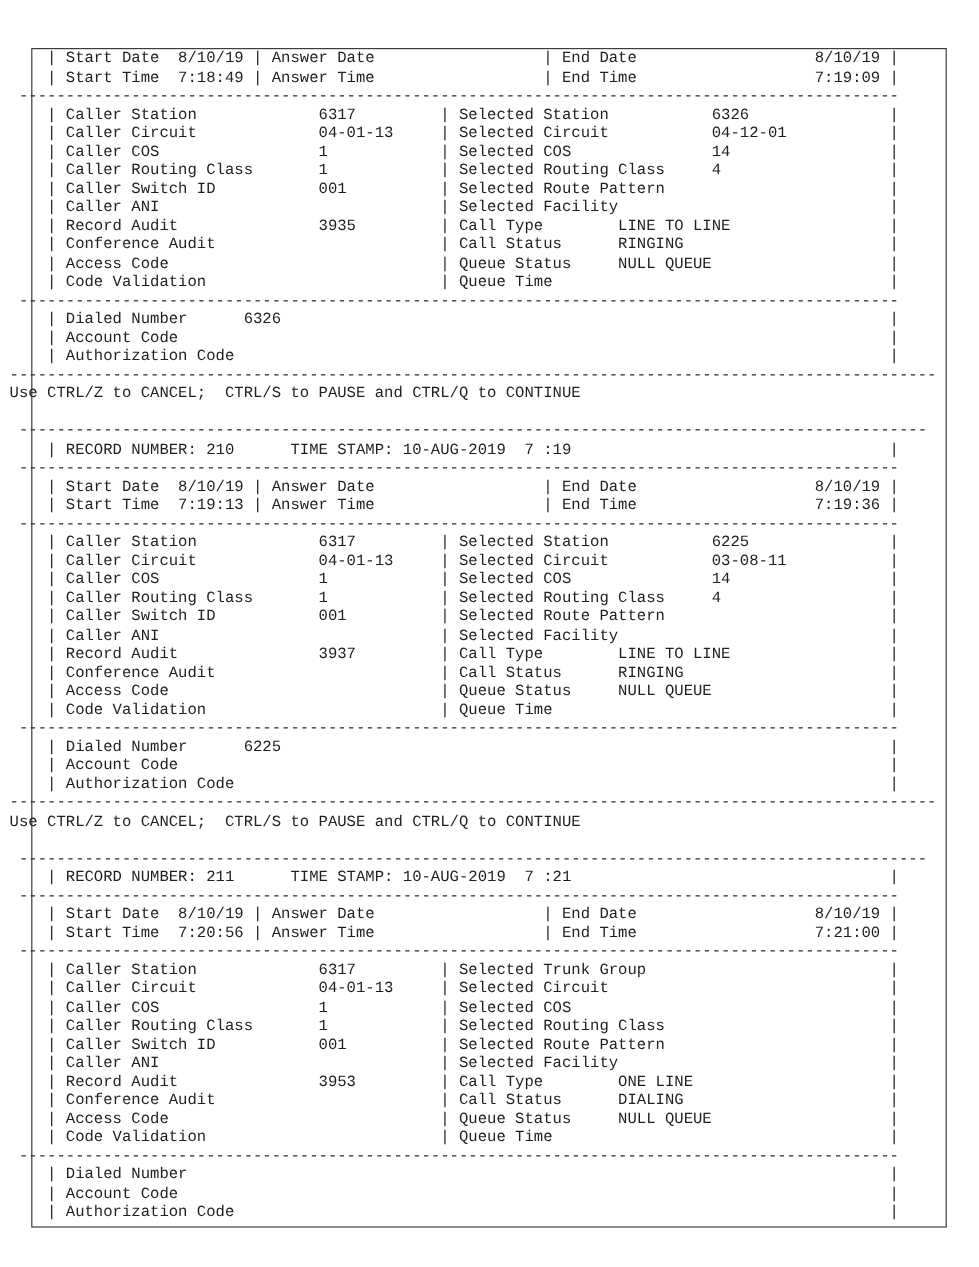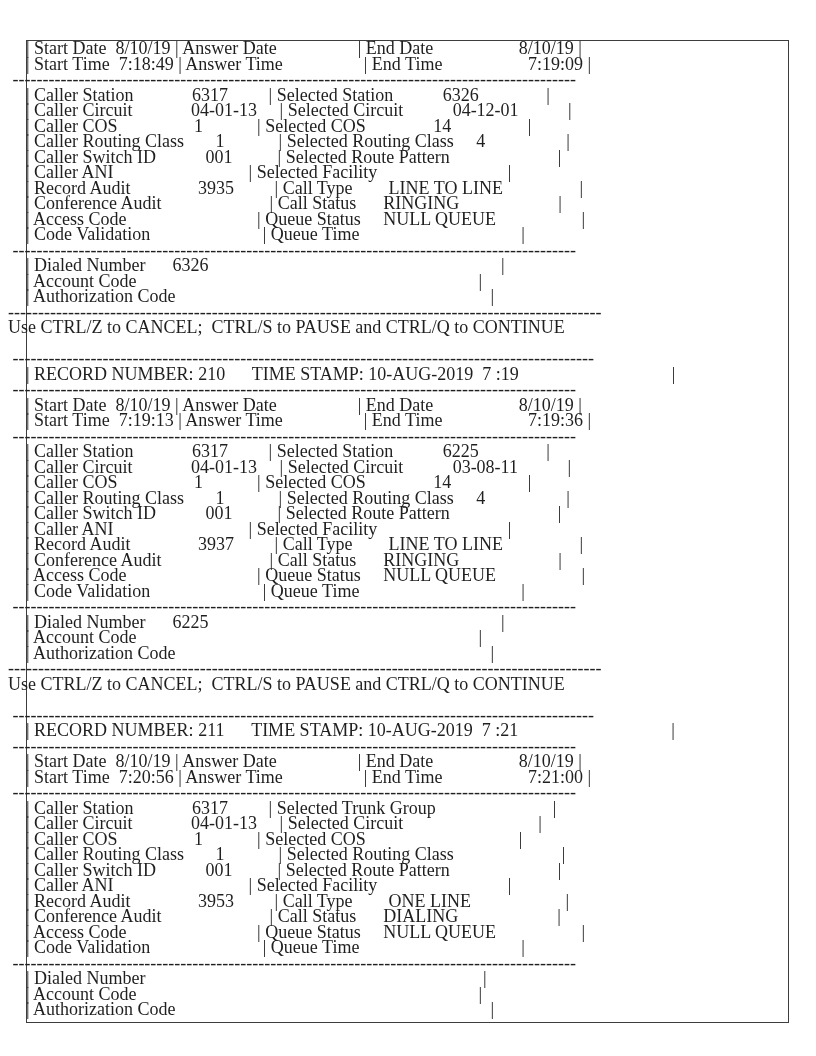--- a/index.html
+++ b/index.html
@@ -4,22 +4,22 @@
 <style>
   html,body{margin:0;padding:0;background:#ffffff;}
   body{width:816px;height:1056px;position:relative;overflow:hidden;
        font-family:"Liberation Mono","DejaVu Sans Mono",monospace;}
   .page-frame{
     position:absolute;left:26px;top:40px;width:761px;height:981px;
     border:1px solid #3d3d3d;background:transparent;pointer-events:none;
   }
   #terminal{
     position:absolute;left:8px;top:41px;margin:0;
-    font-family:Liberation Serif, serif;
-    font-size:18px;line-height:15.5px;color:#1f1f1f;
+    font-family:Liberation Mono, monospace;
+    font-size:13px;line-height:15.5px;color:#1f1f1f;
     white-space:pre;
   }
   #terminal .tl{min-height:15.5px;white-space:pre;}
 </style>
 </head>
 <body>
 
 <div class="page-frame"></div>
 <pre id="terminal"><div class="tl">    | Start Date  8/10/19 | Answer Date                  | End Date                   8/10/19 |</div><div class="tl">    | Start Time  7:18:49 | Answer Time                  | End Time                   7:19:09 |</div><div class="tl"> ----------------------------------------------------------------------------------------------</div><div class="tl">    | Caller Station             6317         | Selected Station           6326               |</div><div class="tl">    | Caller Circuit             04-01-13     | Selected Circuit           04-12-01           |</div><div class="tl">    | Caller COS                 1            | Selected COS               14                 |</div><div class="tl">    | Caller Routing Class       1            | Selected Routing Class     4                  |</div><div class="tl">    | Caller Switch ID           001          | Selected Route Pattern                        |</div><div class="tl">    | Caller ANI                              | Selected Facility                             |</div><div class="tl">    | Record Audit               3935         | Call Type        LINE TO LINE                 |</div><div class="tl">    | Conference Audit                        | Call Status      RINGING                      |</div><div class="tl">    | Access Code                             | Queue Status     NULL QUEUE                   |</div><div class="tl">    | Code Validation                         | Queue Time                                    |</div><div class="tl"> ----------------------------------------------------------------------------------------------</div><div class="tl">    | Dialed Number      6326                                                                 |</div><div class="tl">    | Account Code                                                                            |</div><div class="tl">    | Authorization Code                                                                      |</div><div class="tl">---------------------------------------------------------------------------------------------------</div><div class="tl">Use CTRL/Z to CANCEL;  CTRL/S to PAUSE and CTRL/Q to CONTINUE</div><div class="tl"></div><div class="tl"> -------------------------------------------------------------------------------------------------</div><div class="tl">    | RECORD NUMBER: 210      TIME STAMP: 10-AUG-2019  7 :19                                  |</div><div class="tl"> ----------------------------------------------------------------------------------------------</div><div class="tl">    | Start Date  8/10/19 | Answer Date                  | End Date                   8/10/19 |</div><div class="tl">    | Start Time  7:19:13 | Answer Time                  | End Time                   7:19:36 |</div><div class="tl"> ----------------------------------------------------------------------------------------------</div><div class="tl">    | Caller Station             6317         | Selected Station           6225               |</div><div class="tl">    | Caller Circuit             04-01-13     | Selected Circuit           03-08-11           |</div><div class="tl">    | Caller COS                 1            | Selected COS               14                 |</div><div class="tl">    | Caller Routing Class       1            | Selected Routing Class     4                  |</div><div class="tl">    | Caller Switch ID           001          | Selected Route Pattern                        |</div><div class="tl">    | Caller ANI                              | Selected Facility                             |</div><div class="tl">    | Record Audit               3937         | Call Type        LINE TO LINE                 |</div><div class="tl">    | Conference Audit                        | Call Status      RINGING                      |</div><div class="tl">    | Access Code                             | Queue Status     NULL QUEUE                   |</div><div class="tl">    | Code Validation                         | Queue Time                                    |</div><div class="tl"> ----------------------------------------------------------------------------------------------</div><div class="tl">    | Dialed Number      6225                                                                 |</div><div class="tl">    | Account Code                                                                            |</div><div class="tl">    | Authorization Code                                                                      |</div><div class="tl">---------------------------------------------------------------------------------------------------</div><div class="tl">Use CTRL/Z to CANCEL;  CTRL/S to PAUSE and CTRL/Q to CONTINUE</div><div class="tl"></div><div class="tl"> -------------------------------------------------------------------------------------------------</div><div class="tl">    | RECORD NUMBER: 211      TIME STAMP: 10-AUG-2019  7 :21                                  |</div><div class="tl"> ----------------------------------------------------------------------------------------------</div><div class="tl">    | Start Date  8/10/19 | Answer Date                  | End Date                   8/10/19 |</div><div class="tl">    | Start Time  7:20:56 | Answer Time                  | End Time                   7:21:00 |</div><div class="tl"> ----------------------------------------------------------------------------------------------</div><div class="tl">    | Caller Station             6317         | Selected Trunk Group                          |</div><div class="tl">    | Caller Circuit             04-01-13     | Selected Circuit                              |</div><div class="tl">    | Caller COS                 1            | Selected COS                                  |</div><div class="tl">    | Caller Routing Class       1            | Selected Routing Class                        |</div><div class="tl">    | Caller Switch ID           001          | Selected Route Pattern                        |</div><div class="tl">    | Caller ANI                              | Selected Facility                             |</div><div class="tl">    | Record Audit               3953         | Call Type        ONE LINE                     |</div><div class="tl">    | Conference Audit                        | Call Status      DIALING                      |</div><div class="tl">    | Access Code                             | Queue Status     NULL QUEUE                   |</div><div class="tl">    | Code Validation                         | Queue Time                                    |</div><div class="tl"> ----------------------------------------------------------------------------------------------</div><div class="tl">    | Dialed Number                                                                           |</div><div class="tl">    | Account Code                                                                            |</div><div class="tl">    | Authorization Code                                                                      |</div></pre>
 

